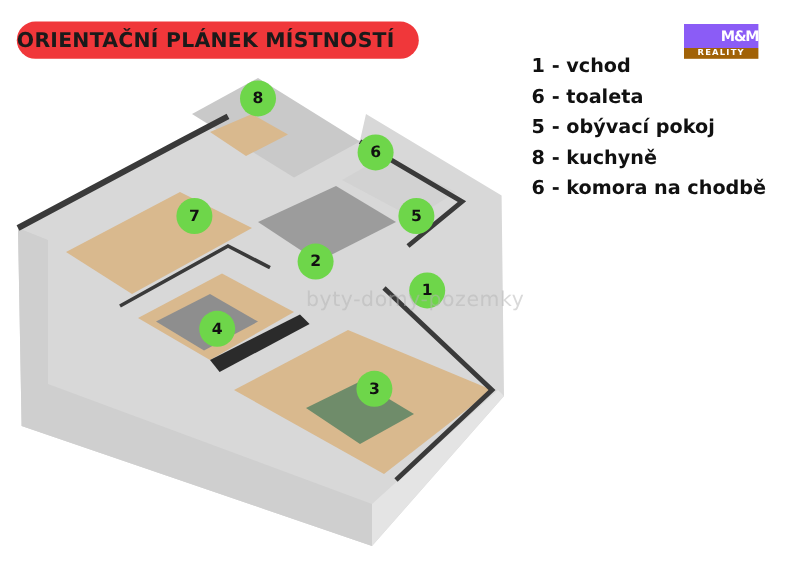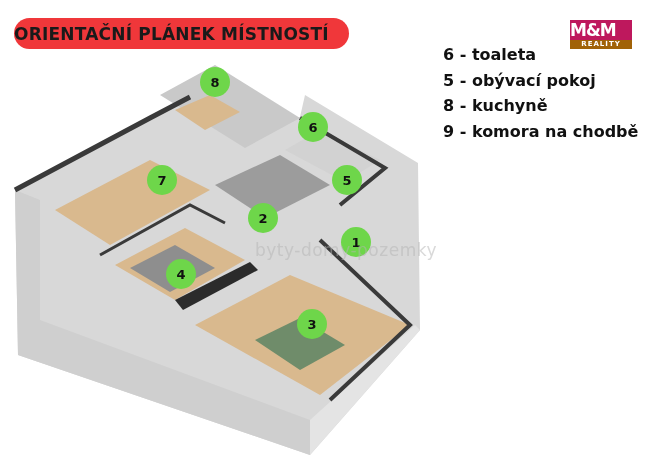--- a/index.html
+++ b/index.html
@@ -1,44 +1,45 @@
 <!DOCTYPE html>
 <html><head>
 <meta charset="utf-8">
 <style>
   html, body { margin:0; padding:0; }
   body { width:662px; height:468px; background:#ffffff; position:relative; overflow:hidden; font-family:"DejaVu Sans", sans-serif; }
   .title-pill { position:absolute; left:14px; top:18px; width:335px; height:31px; background:#f0373a; border-radius:16px; display:flex; align-items:center; }
   .title-pill span { font-weight:bold; font-size:17px; color:#1a1a1a; letter-spacing:0.2px; }
   .logo { position:absolute; left:570px; top:20px; width:62px; height:30px; }
-  .logo .mm { height:20px; background:#be185d; color:#fff; font-weight:bold; font-size:17px; text-align:left; line-height:20px; letter-spacing:-1px; }
+  .logo .mm { height:20px; background:#8b5cf6; color:#fff; font-weight:bold; font-size:12px; text-align:right; line-height:20px; letter-spacing:-1px; }
   .logo .rl { height:9px; background:#a16207; color:#fff; font-weight:bold; font-size:7px; text-align:center; line-height:9px; letter-spacing:1px; }
   .legend { position:absolute; left:443px; top:42px; }
   .legend div { font-weight:bold; font-size:16px; color:#111; height:25.6px; line-height:25.6px; white-space:nowrap; }
   .plan { position:absolute; left:0; top:50px; width:430px; height:418px; }
   .badge { position:absolute; width:30px; height:30px; border-radius:50%; background:#6ed64a; display:flex; align-items:center; justify-content:center; font-weight:bold; font-size:13px; color:#111; }
   .wm { position:absolute; left:255px; top:240px; font-size:17px; font-weight:normal; color:rgba(180,180,180,0.5); letter-spacing:0.5px; }
 </style>
 </head>
 <body>
 
 <div class="title-pill">
   <span>ORIENTAČNÍ PLÁNEK MÍSTNOSTÍ</span>
 </div>
 
 <div class="logo">
   <div class="mm">M&amp;M</div>
   <div class="rl">REALITY</div>
 </div>
 
 <div class="legend">
+  <div>1 - vchod</div>
   <div>6 - toaleta</div>
   <div>5 - obývací pokoj</div>
   <div>8 - kuchyně</div>
-  <div>9 - komora na chodbě</div>
+  <div>6 - komora na chodbě</div>
 </div>
 
 <svg class="plan" viewBox="0 50 430 418" width="430" height="418">
 
   <polygon points="15,190 190,97 230,122 300,117 305,95 418,163 420,330 310,455 18,355" fill="#d8d8d8"></polygon>
   <polygon points="15,190 18,355 310,455 310,420 40,320 40,200" fill="#cfcfcf"></polygon>
   <polygon points="310,420 310,455 420,330 415,325" fill="#e4e4e4"></polygon>
 
   <polygon points="55,210 150,160 210,190 110,245" fill="#d9b98e"></polygon>
 

